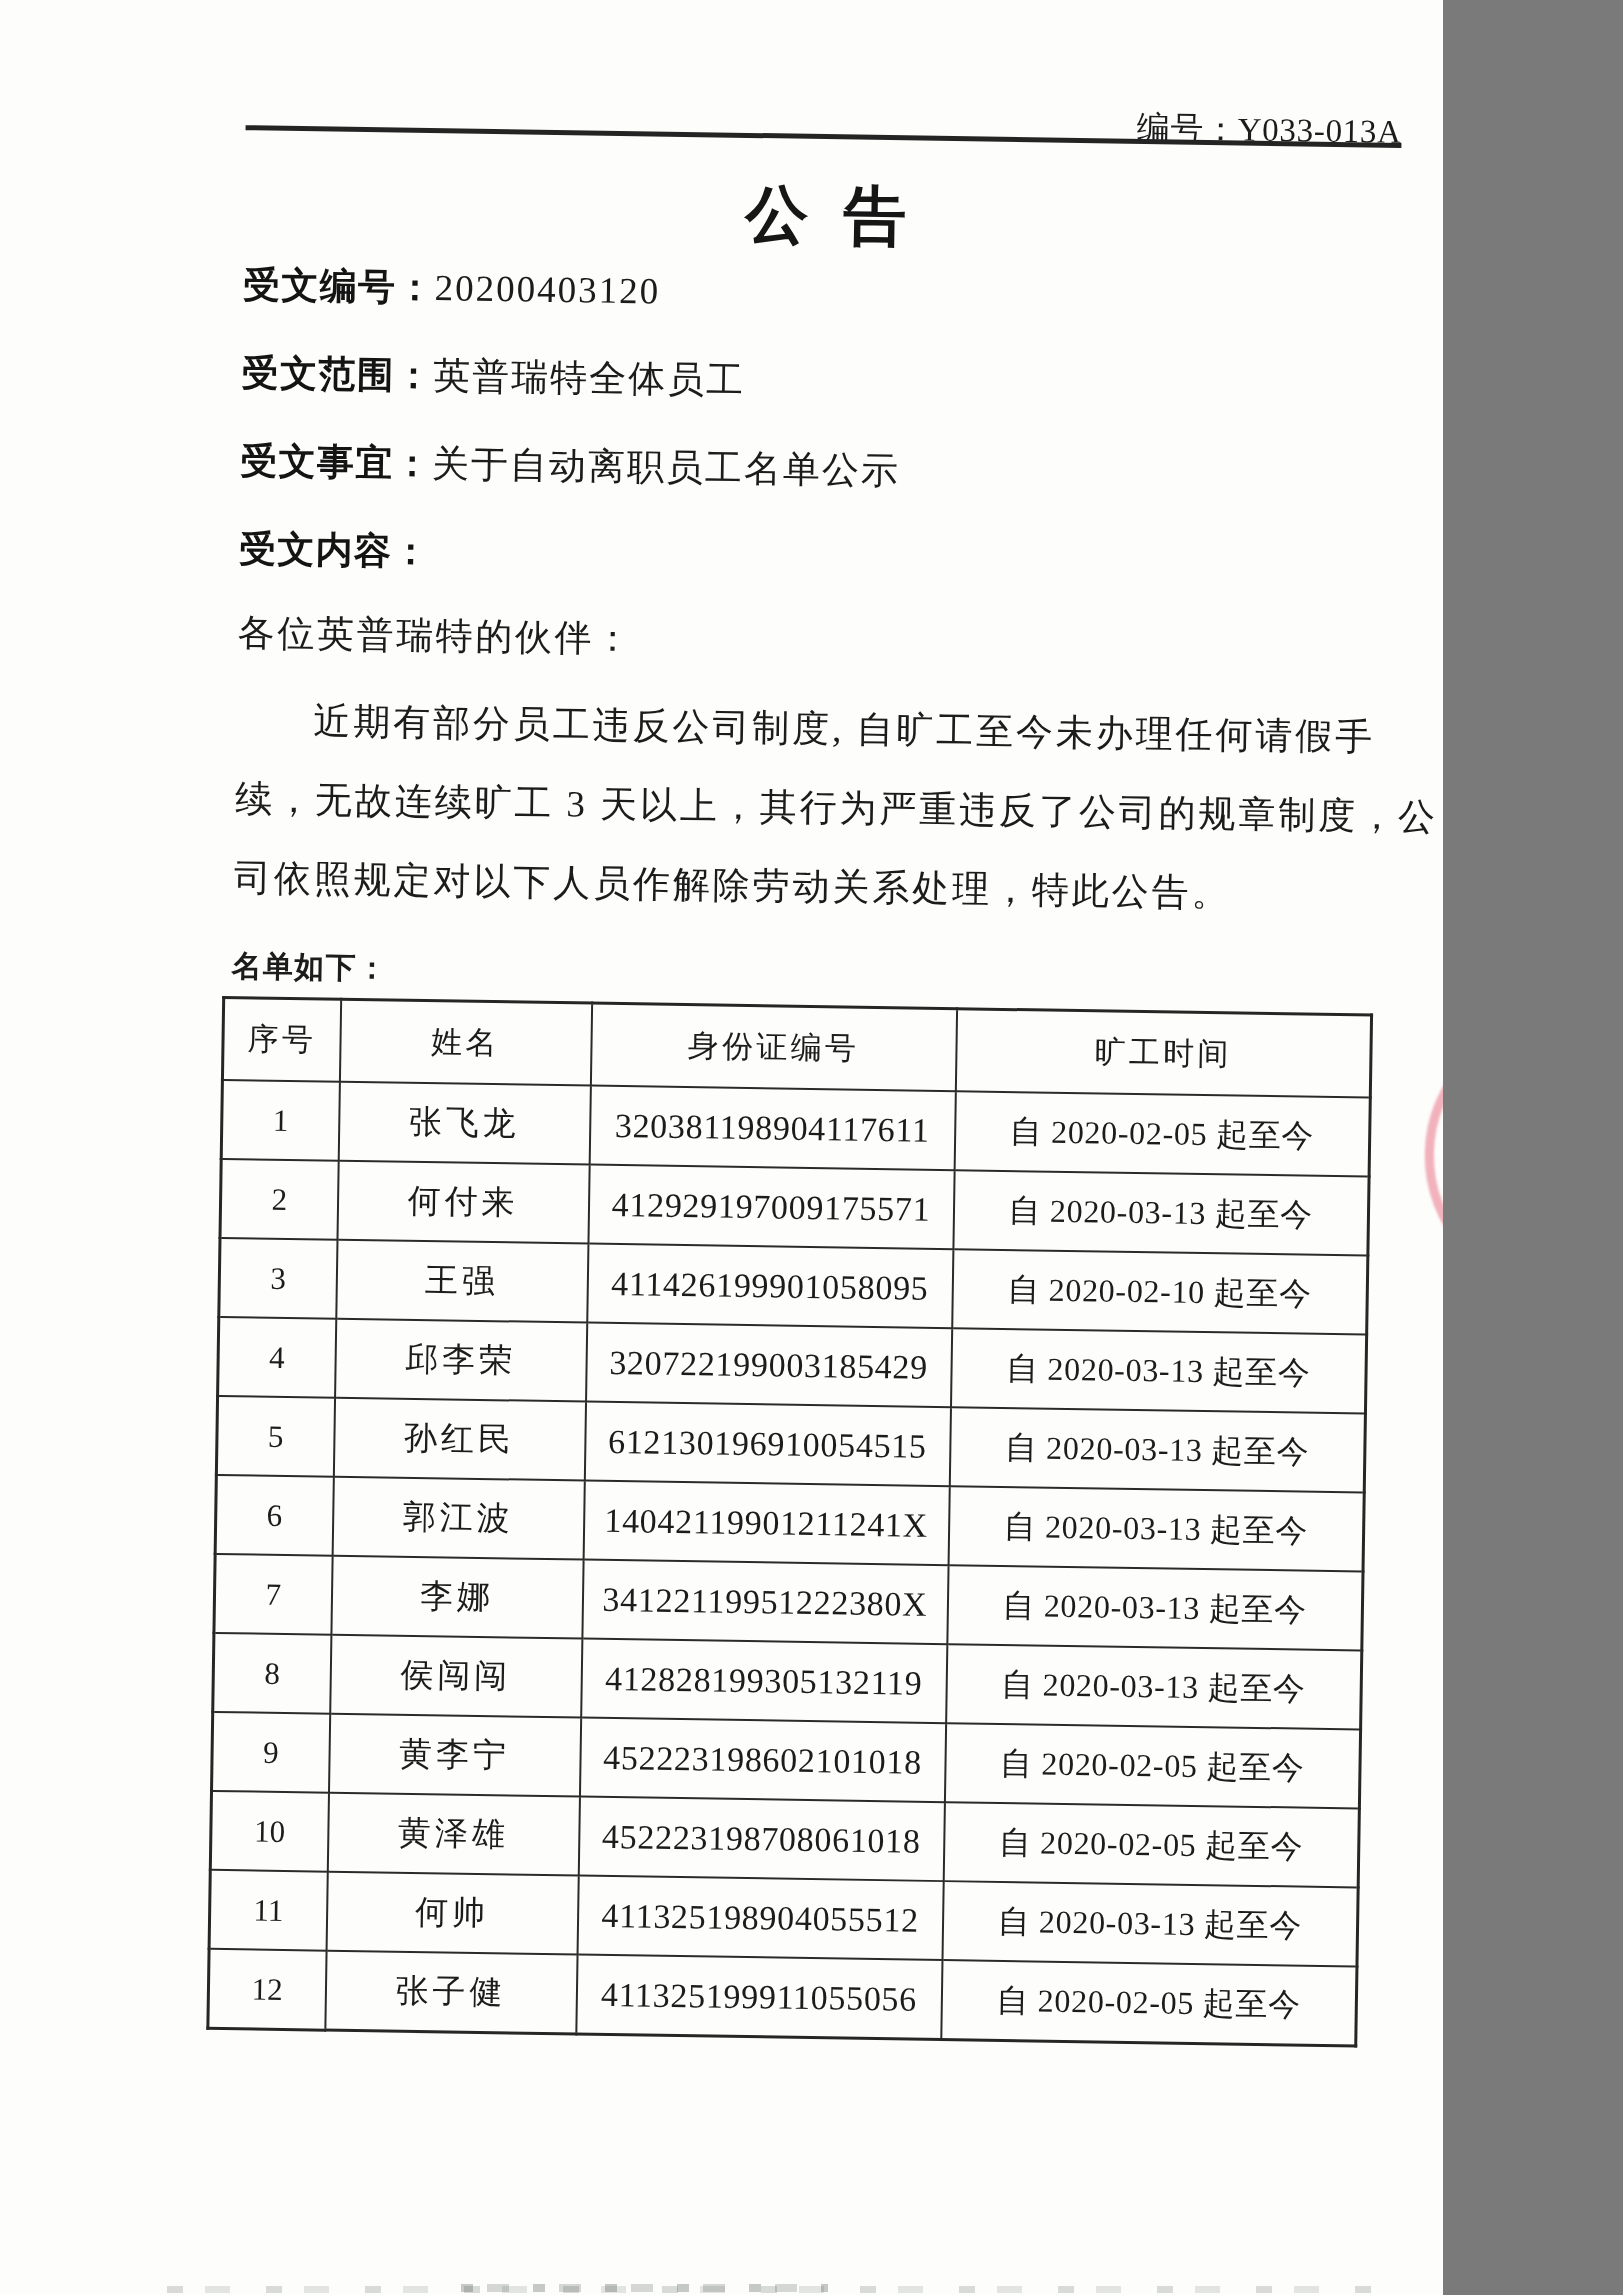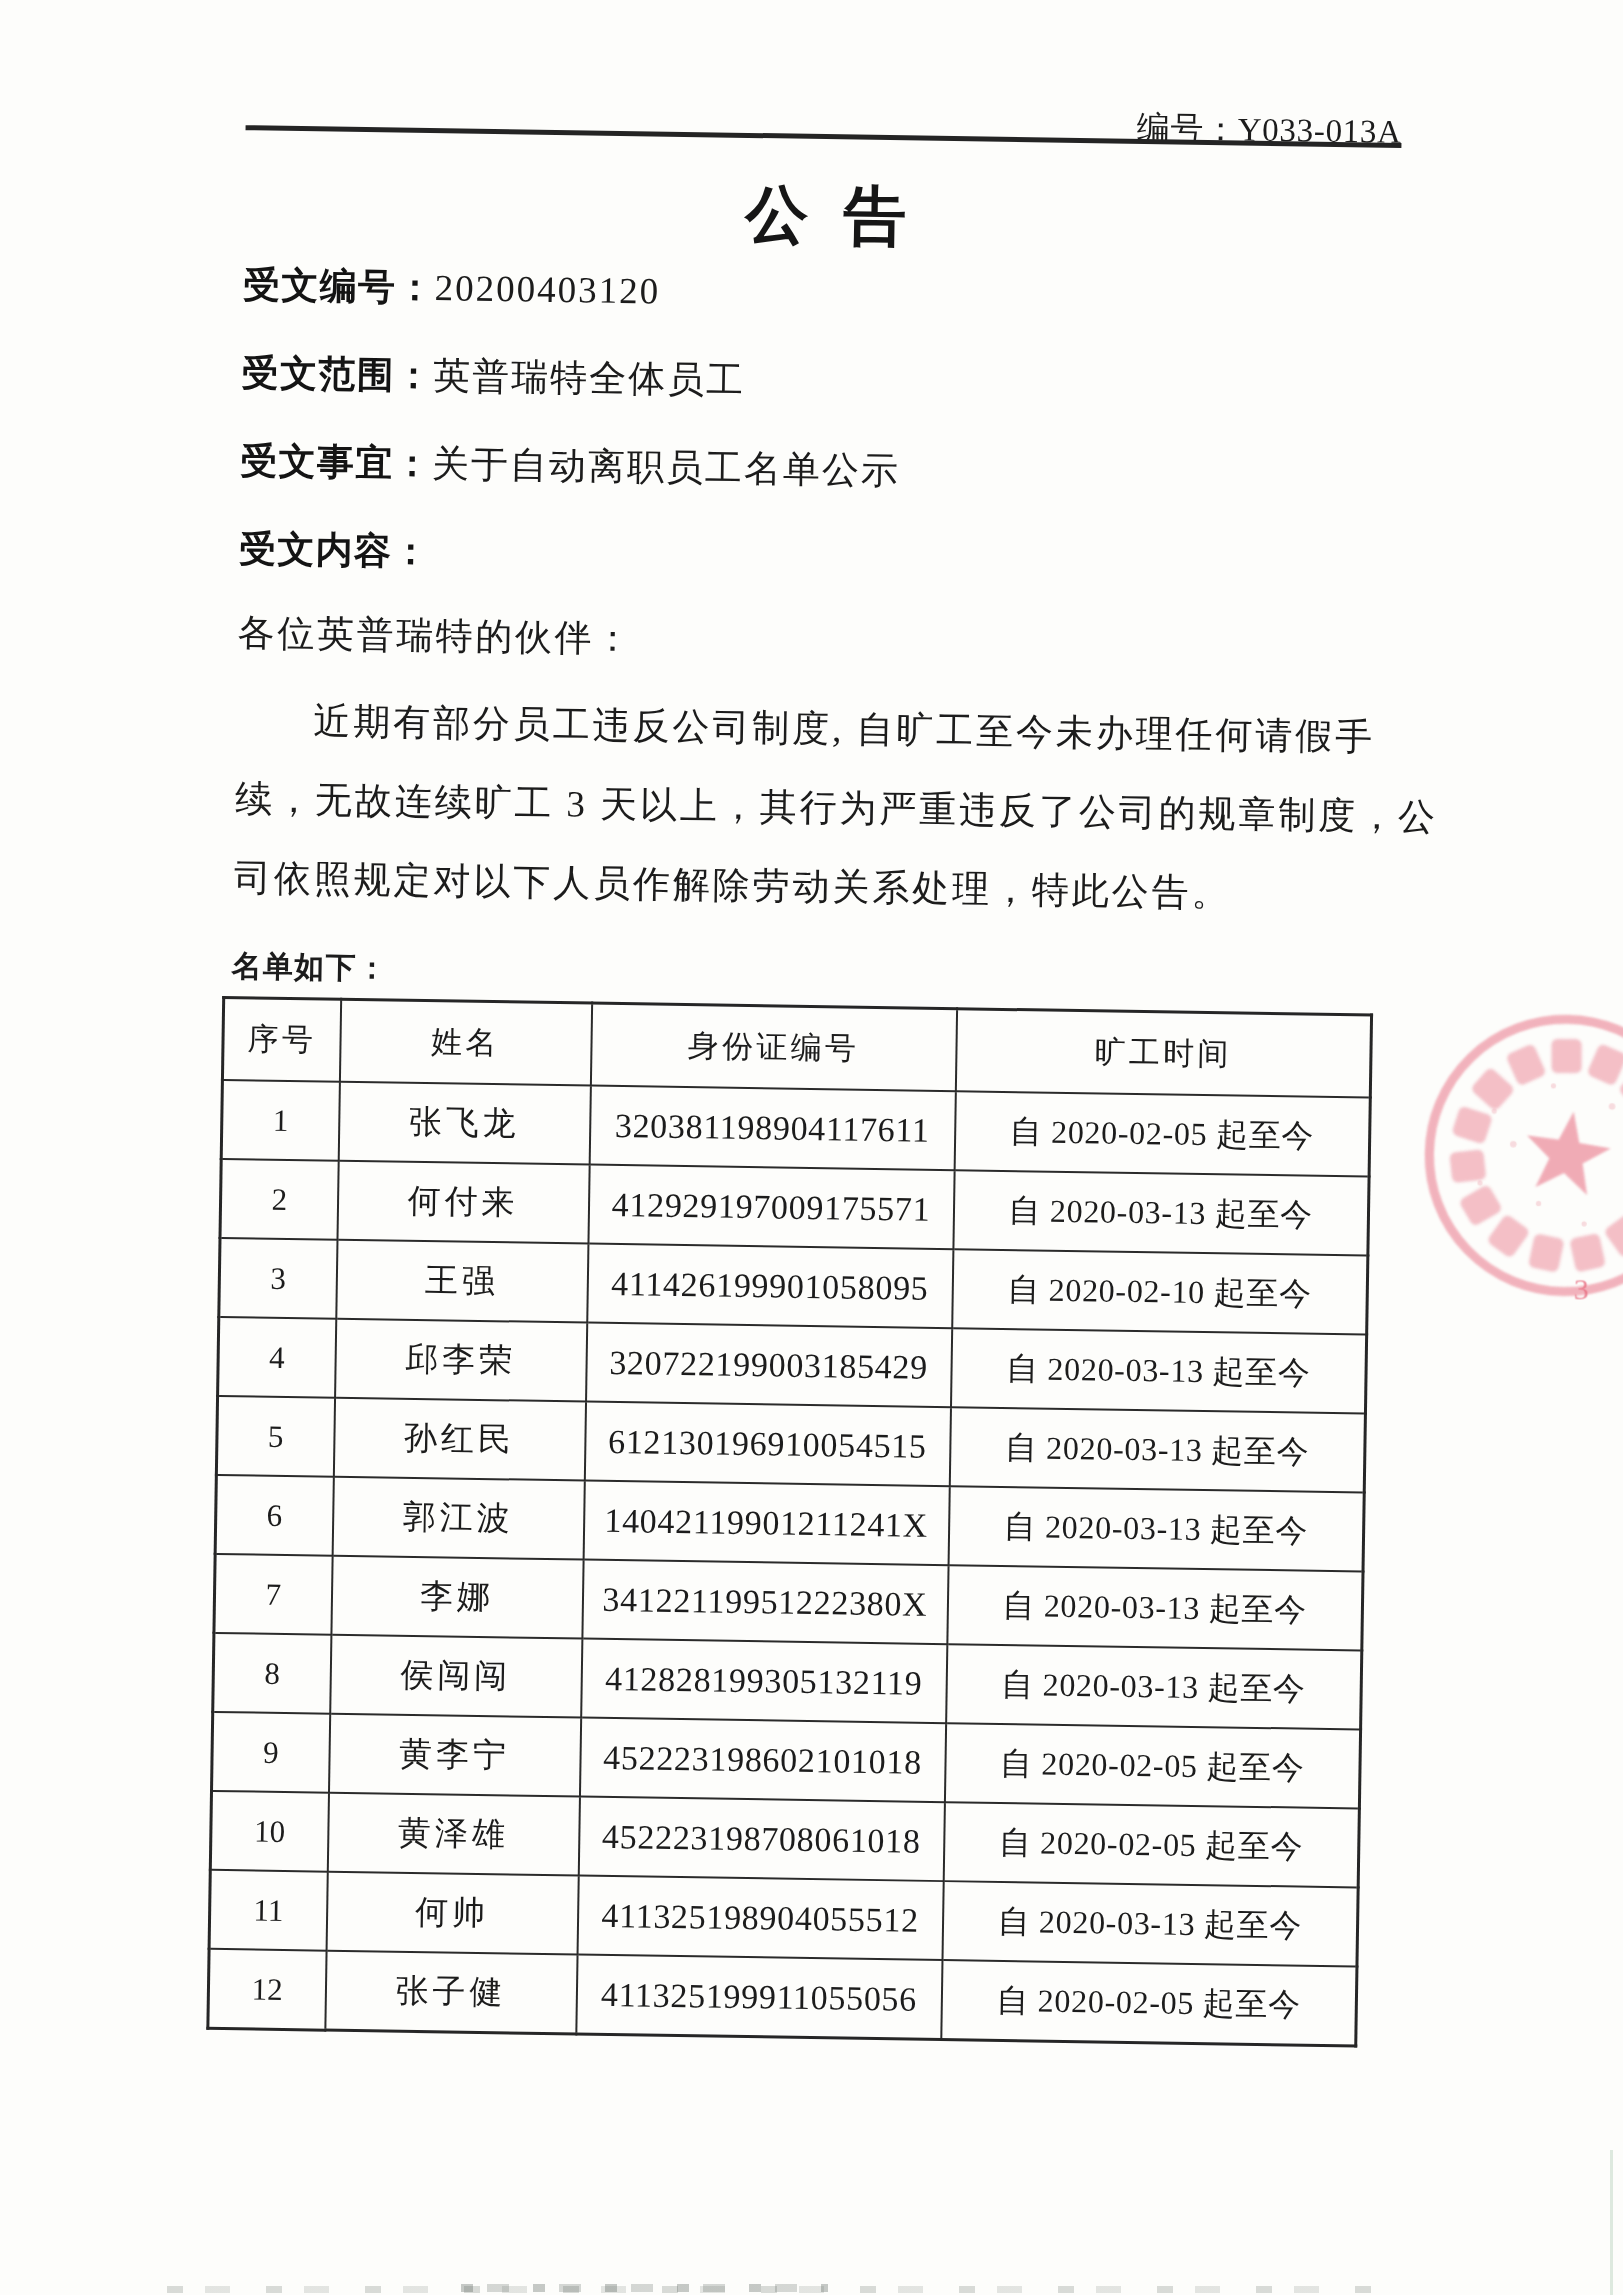--- a/index.html
+++ b/index.html
@@ -1,18 +1,18 @@
 <!DOCTYPE html>
 <html style="font-size:10.5px"><head>
 <meta charset="utf-8">
 <style>
   html,body{margin:0;padding:0;background:#7a7a7a;}
   .sheet{
     position:relative;
-    width:1623px;height:2295px;
+    width:1443px;height:2295px;
     background:#fdfdfb;
     overflow:hidden;
     color:#1c1c1c;
     font-family:"Liberation Serif","DejaVu Serif",serif;
   }
   .content{position:absolute;left:0;top:0;width:1623px;height:2295px;
     transform:rotate(0.88deg);transform-origin:812px 1145px;}
   .abs{position:absolute;}
 
   .doc-code{left:1121px;top:107px;font-size:33px;line-height:33px;letter-spacing:0.7px;white-space:pre;}

